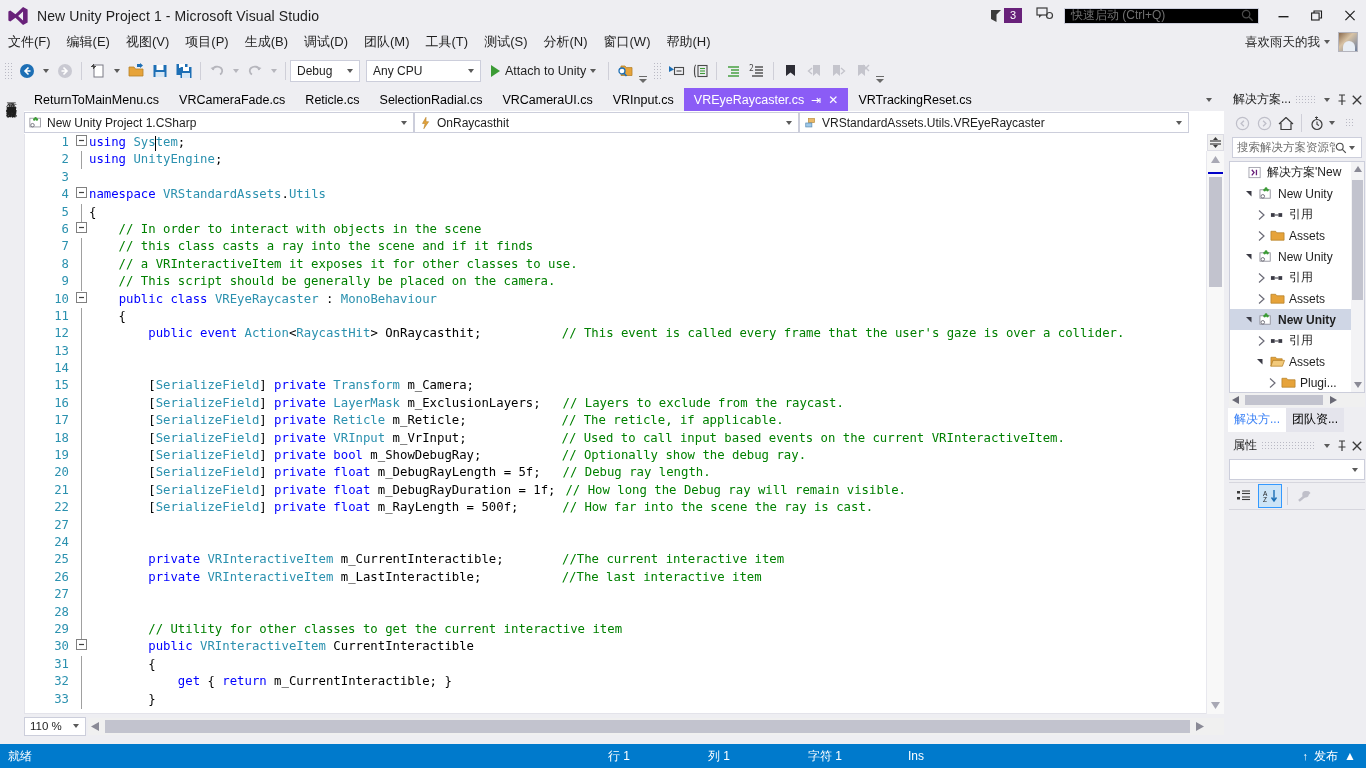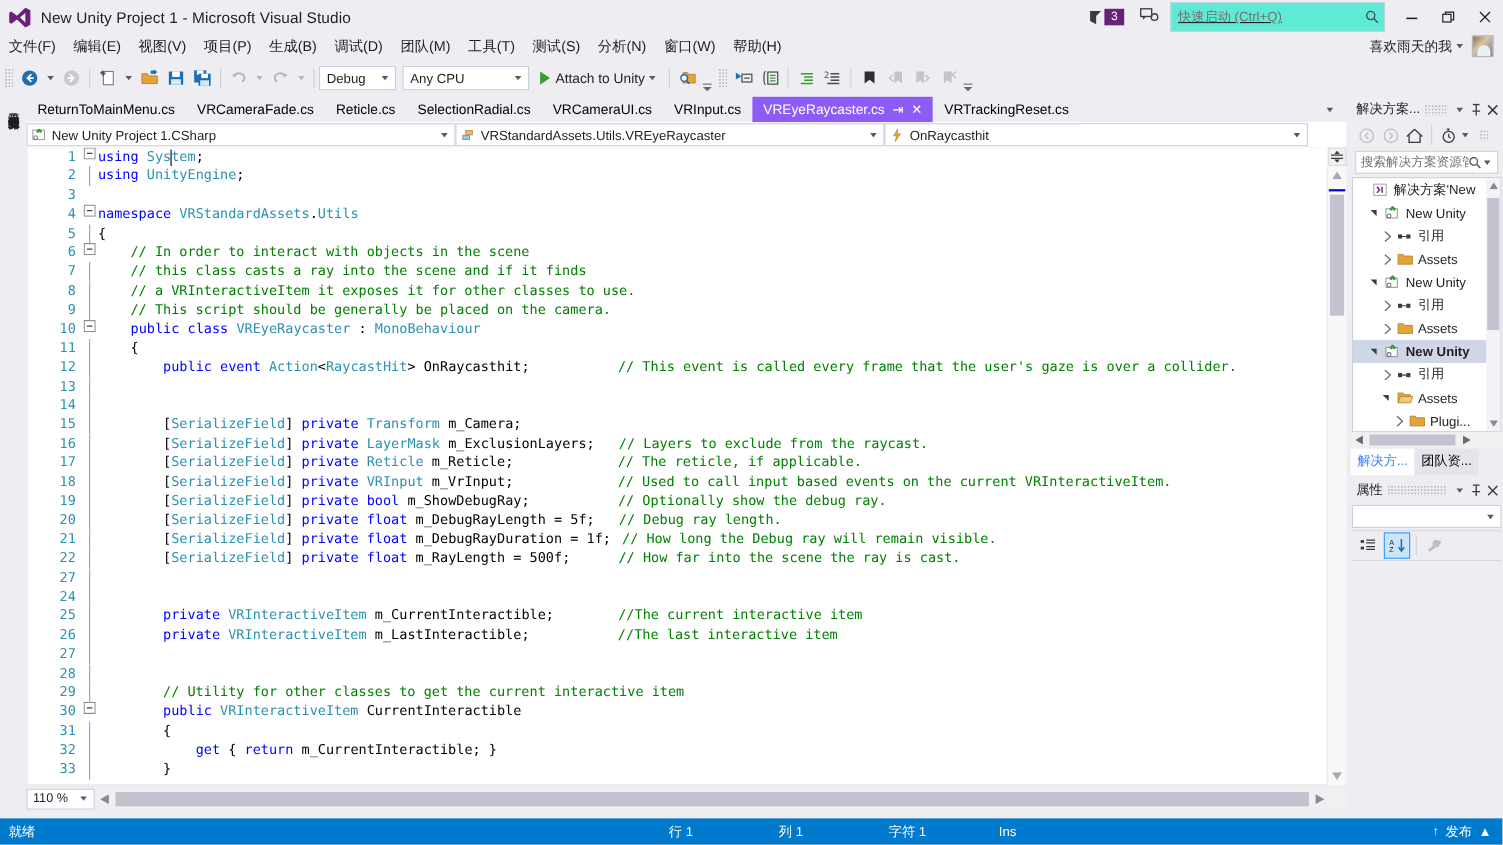--- a/index.html
+++ b/index.html
@@ -23,24 +23,23 @@
   .title-text { font-size: 14px; color: #1e1e1e; letter-spacing: .1px; }
   .tb-right { margin-left: auto; display: flex; align-items: center; height: 31px; }
   .notif-flag { display: flex; align-items: center; margin-right: 6px; }
   .notif-badge {
     background: #68217a; color: #fff; font-size: 11px; line-height: 14px;
     min-width: 12px; height: 15px; padding: 0 3px; text-align: center;
     margin-left: 1px; display: inline-block;
   }
   .feedback-icon { margin: 0 10px 0 8px; }
   .quick-launch {
-    width: 195px; height: 27px; border: 1px solid #cccedb; background: #5eead4;
+    width: 195px; height: 16px; border: 1px solid #cccedb; background: #000000;
     display: flex; align-items: center; padding: 0 4px 0 6px; box-sizing: border-box;
     margin-right: 8px;
-    text-decoration: underline;
   }
   .quick-launch .ql-text { color: #717171; font-size: 12px; flex: 1; }
   .winbtn { width: 33px; height: 31px; display: flex; align-items: center; justify-content: center; }
 
   
   .menubar {
     position: absolute; top: 31px; left: 0; width: 1366px; height: 22px;
     display: flex; align-items: center; background: #eeeef2;
   }
   .menu-item { padding: 2px 8px; font-size: 13px; color: #1e1e1e; }
@@ -477,33 +476,33 @@
         <svg width="14" height="14" viewBox="0 0 16 16">
           <rect x="1" y="2.5" width="12" height="10" fill="#fff" stroke="#8a8a95" stroke-width="0.9"></rect>
           <circle cx="6" cy="4" r="1.4" fill="#3b9b35"></circle>
             <circle cx="9" cy="4" r="1.4" fill="#3b9b35"></circle>
           <circle cx="7.5" cy="2.6" r="1.4" fill="#3b9b35"></circle>
           <circle cx="4" cy="10.5" r="2" fill="none" stroke="#6a6a75" stroke-width="1"></circle>
         </svg>
         <span class="lbl">New Unity Project 1.CSharp</span>
         <span class="tcaret"></span>
       </div>
+      <div class="navcombo nc3">
+        <svg width="14" height="14" viewBox="0 0 16 16">
+          <path d="M8 1.5 L4 8.5 L7 8.5 L5.5 14.5 L11 6.5 L8 6.5 Z" fill="#e6a33a" stroke="#b5822a" stroke-width="0.7"></path>
+        </svg>
+        <span class="lbl">OnRaycasthit</span>
+        <span class="tcaret"></span>
+      </div>
       <div class="navcombo nc2">
         <svg width="14" height="14" viewBox="0 0 16 16">
           <rect x="5" y="3" width="7" height="4.5" fill="#e8b96a" stroke="#b98c3c" stroke-width="0.8"></rect>
           <rect x="2" y="8" width="7" height="4.5" fill="#9ec8e8" stroke="#5a8ab0" stroke-width="0.8"></rect>
         </svg>
         <span class="lbl">VRStandardAssets.Utils.VREyeRaycaster</span>
-        <span class="tcaret"></span>
-      </div>
-      <div class="navcombo nc3">
-        <svg width="14" height="14" viewBox="0 0 16 16">
-          <path d="M8 1.5 L4 8.5 L7 8.5 L5.5 14.5 L11 6.5 L8 6.5 Z" fill="#e6a33a" stroke="#b5822a" stroke-width="0.7"></path>
-        </svg>
-        <span class="lbl">OnRaycasthit</span>
         <span class="tcaret"></span>
       </div>
     </div>
 
     <div class="code-area">
       <div class="code-scroll-inner" id="code-lines">
           <div class="code-line"><span class="lnum">1</span><span class="fold"><svg width="11" height="11" viewBox="0 0 11 11">
                 <rect x="0.5" y="0.5" width="10" height="10" fill="#fff" stroke="#808080" stroke-width="1"></rect>
                 <line x1="3" y1="5.5" x2="8" y2="5.5" stroke="#404040" stroke-width="1.2"></line>
               </svg></span><span class="ctext"><span class="kw">using</span> <span class="ty">System</span>;</span></div>

